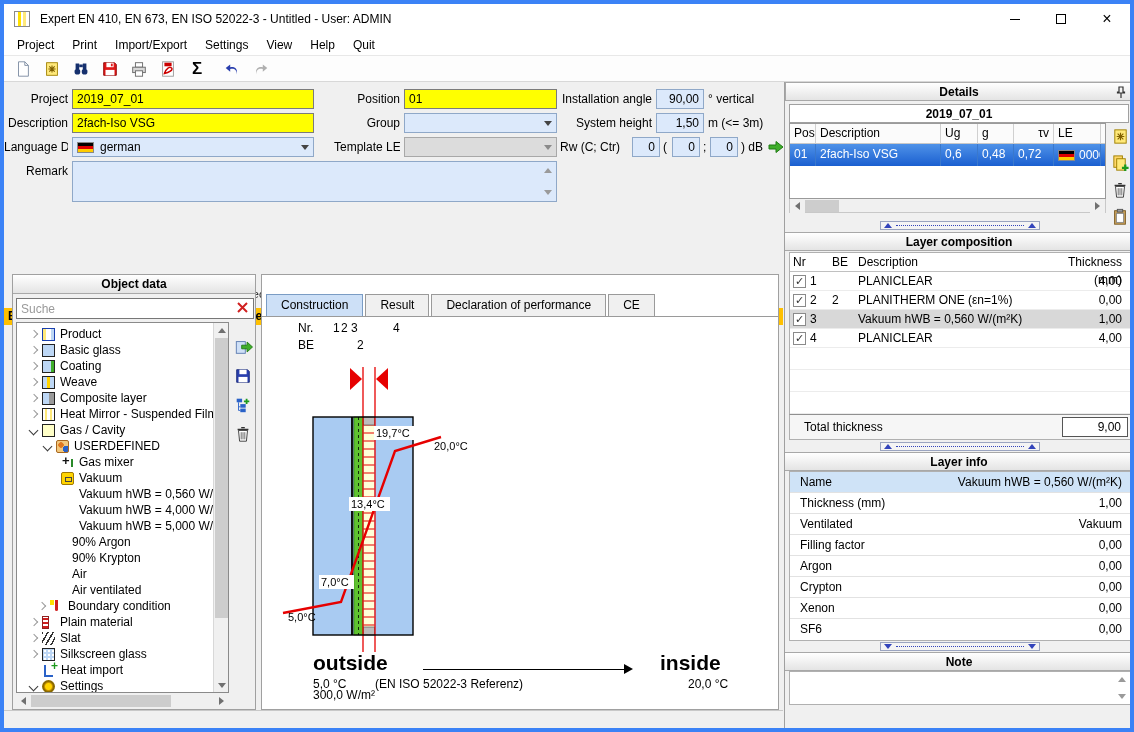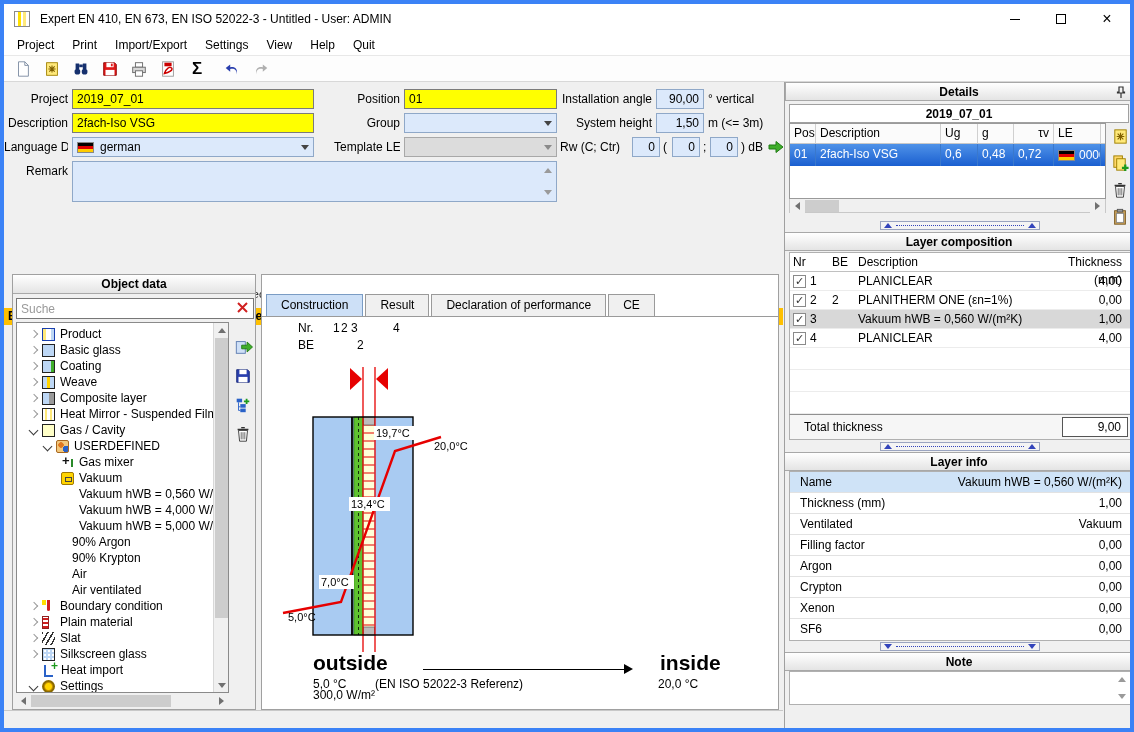--- a/index.html
+++ b/index.html
@@ -340,21 +340,21 @@
           </div>
         <div class="trow" style="padding-left:55px;">
             <span>90% Krypton</span>
           </div>
         <div class="trow" style="padding-left:55px;">
             <span>Air</span>
           </div>
         <div class="trow" style="padding-left:55px;">
             <span>Air ventilated</span>
           </div>
-        <div class="trow" style="padding-left:12px;">
+        <div class="trow" style="padding-left:20px;">
             <span class="chev r"></span>
             <span class="ticon i-boundary"></span>
             <span>Boundary condition</span>
           </div>
         <div class="trow" style="padding-left:12px;">
             <span class="chev r"></span>
             <span class="ticon i-plain"></span>
             <span>Plain material</span>
           </div>
         <div class="trow" style="padding-left:12px;">
@@ -480,21 +480,21 @@
       </g>
     </svg>
 
     <div class="abs bigend" style="left:51px;top:376px;">outside</div>
     <div class="abs" style="left:51px;top:402px;">5,0 °C</div>
     <div class="abs" style="left:113px;top:402px;">(EN ISO 52022-3 Referenz)</div>
     <div class="abs" style="left:51px;top:413px;text-align:right;">300,0 W/m²</div>
     <div class="abs" style="left:161px;top:394px;width:203px;border-top:1.5px solid #000;"></div>
     <div class="abs" style="left:362px;top:389px;width:0;height:0;border-top:5px solid transparent;border-bottom:5px solid transparent;border-left:9px solid #000;"></div>
     <div class="abs bigend" style="left:398px;top:376px;">inside</div>
-    <div class="abs" style="left:396px;top:402px;">20,0 °C</div>
+    <div class="abs" style="left:426px;top:402px;">20,0 °C</div>
   </div>
 
   <div class="statusstrip abs"></div>
 
   <div class="panel" style="left:780px;top:78px;width:350px;height:653px;border-top:none;">
     <div class="phdr" style="border:1px solid #a8a8a8;">
       <span>Details</span>
       <span class="abs" style="right:6px;top:3px;">
         <svg width="10" height="13" viewBox="0 0 10 13">
             <path d="M3 1h4v5h1.5v1H1.5V6H3zM5 7v5" stroke="#333" fill="none" stroke-width="1.2"></path>

